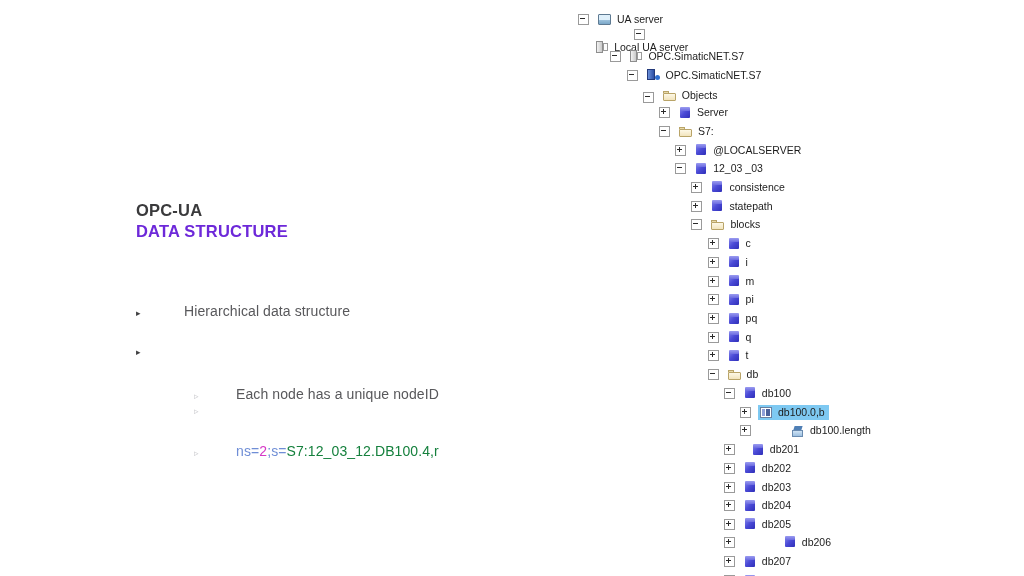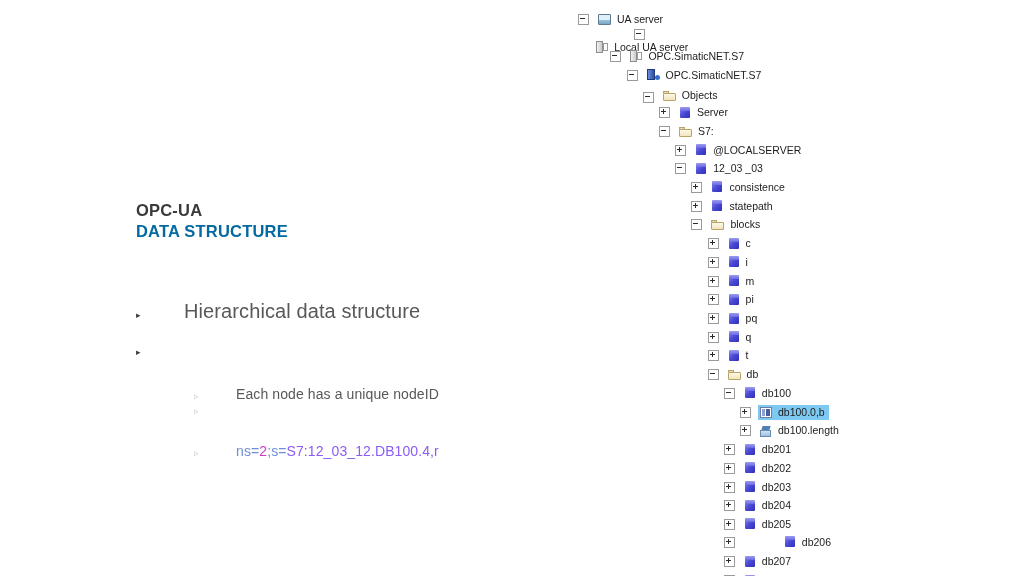--- a/index.html
+++ b/index.html
@@ -31,21 +31,21 @@
     top: 200px;
   }
   .title-line {
     font-size: 16.5px;
     font-weight: bold;
     letter-spacing: 0.2px;
     line-height: 21px;
     white-space: nowrap;
   }
   .title-line.primary { color: #3a3a3c; }
-  .title-line.accent  { color: #0369a1; }
+  .title-line.accent  { color: #6d28d9; }
 
   #bullet-list {
     position: absolute;
     left: 108px;
     top: 300px;
     width: 440px;
   }
   .bullet-row {
     display: flex;
     align-items: baseline;
@@ -71,21 +71,21 @@
     width: 42px;
     color: #c9c9cd;
     font-size: 9px;
     line-height: 1;
   }
   .level2 {
     margin-left: 58px;
   }
   .bullet-text {
     color: #58585b;
-    font-size: 20px;
+    font-size: 14px;
     line-height: 22px;
     letter-spacing: 0.1px;
   }
   .level2 .bullet-text {
     font-size: 14px;
   }
   #nodeid-row {
     margin-top: 24px;
   }
   .nodeid-text { font-size: 15.5px; letter-spacing: 0.1px; }
@@ -307,21 +307,21 @@
       </div>
       <div class="bullet-row level2">
         <span class="bullet-mark">▹</span>
         <span class="bullet-text">Each node has a unique nodeID</span>
       </div>
       <div class="bullet-row level2">
         <span class="bullet-mark">▹</span>
       </div>
       <div class="bullet-row level2" id="nodeid-row">
         <span class="bullet-mark">▹</span>
-        <span class="bullet-text nodeid-text"><span style="color: rgb(111, 142, 214);">ns=</span><span style="color: rgb(214, 56, 198);">2</span><span style="color: rgb(111, 142, 214);">;s=</span><span style="color: #8b5cf6;">S7:12_03_12.DB100.4,r</span></span>
+        <span class="bullet-text nodeid-text"><span style="color: rgb(111, 142, 214);">ns=</span><span style="color: rgb(214, 56, 198);">2</span><span style="color: rgb(111, 142, 214);">;s=</span><span style="color: #15803d;">S7:12_03_12.DB100.4,r</span></span>
       </div>
     </div>
 
 </div>
 
 <div id="tree-pane">
     <div class="tree-row" style="top: 10px; left: 18px;">
       <span class="expander minus"></span>
       <span class="row-body">
         <span class="node-icon ic-monitor"></span>
@@ -468,28 +468,28 @@
         <span class="node-label">db100</span>
       </span>
     </div>
     <div class="tree-row" style="top: 403.12px; left: 180px;">
       <span class="expander plus"></span>
       <span class="row-body selected">
         <span class="node-icon ic-variable"></span>
         <span class="node-label">db100.0,b</span>
       </span>
     </div>
-    <div class="tree-row" style="top: 421.84px; left: 180px;">
+    <div class="tree-row" style="top: 421.84px; left: 180px; gap: 32px;">
       <span class="expander plus"></span>
       <span class="row-body">
         <span class="node-icon ic-property"></span>
         <span class="node-label">db100.length</span>
       </span>
     </div>
-    <div class="tree-row" style="top: 440.56px; left: 163.8px;">
+    <div class="tree-row" style="top: 440.56px; left: 163.8px; gap: 8px;">
       <span class="expander plus"></span>
       <span class="row-body">
         <span class="node-icon ic-cube"></span>
         <span class="node-label">db201</span>
       </span>
     </div>
     <div class="tree-row" style="top: 459.28px; left: 163.8px;">
       <span class="expander plus"></span>
       <span class="row-body">
         <span class="node-icon ic-cube"></span>

